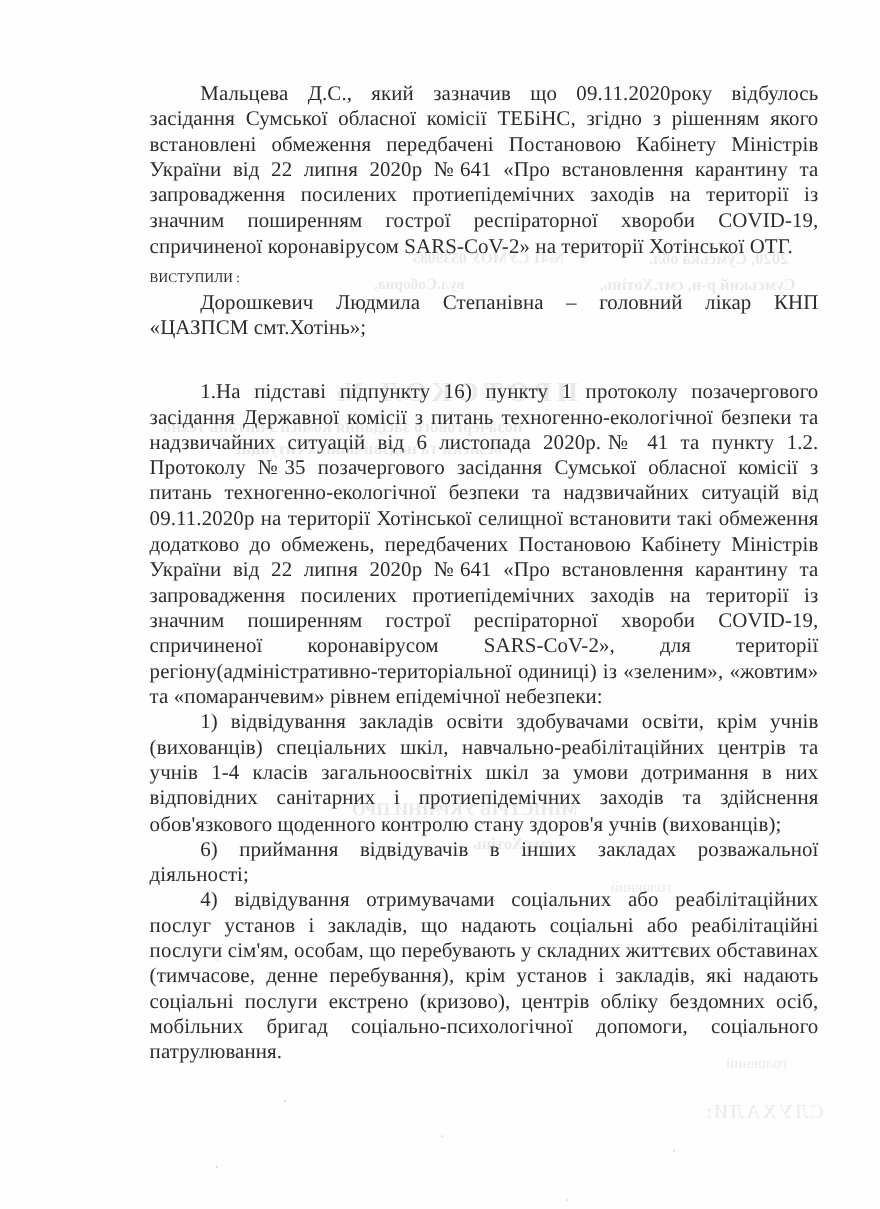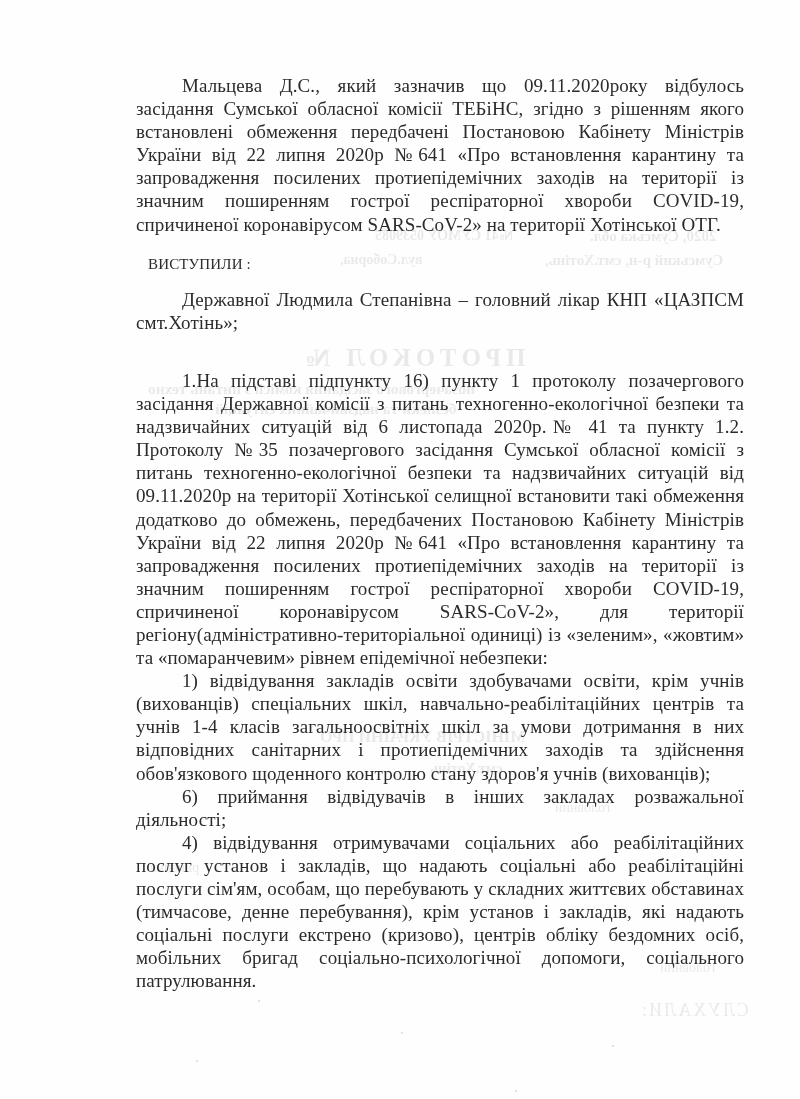--- a/index.html
+++ b/index.html
@@ -60,22 +60,22 @@
     letter-spacing: 0.005em;
   }
   .para.justify {
     text-align: justify;
     text-align-last: left;
   }
   .indent {
     text-indent: 46px;
   }
   .heading {
-    margin: 12px;
-    font-size: 15px;
+    margin: 0;
+    font-size: 12px;
     line-height: 23.1px;
     letter-spacing: 0.01em;
   }
 
   .gap-sm { height: 5px; }
   .gap-md { height: 13px; }
   .gap-lg { height: 22px; }
 </style>
 </head>
 <body>
@@ -108,21 +108,21 @@
   <div class="content">
 
     <div class="block">
       <p class="para justify indent">Мальцева Д.С., який зазначив що 09.11.2020року відбулось засідання Сумської обласної комісії ТЕБіНС, згідно з рішенням якого встановлені обмеження передбачені Постановою Кабінету  Міністрів України від 22 липня 2020р №641 «Про встановлення карантину та запровадження посилених протиепідемічних заходів на території  із значним поширенням гострої респіраторної хвороби COVID-19, спричиненої коронавірусом SARS-CoV-2» на території Хотінської ОТГ.</p>
     </div>
 
     <div class="gap-sm"></div>
 
     <div class="block">
       <p class="heading">ВИСТУПИЛИ :</p>
-      <p class="para justify indent">Державної  Людмила  Степанівна – головний лікар КНП «ЦАЗПСМ смт.Хотінь»;</p>
+      <p class="para justify indent">Дорошкевич  Людмила  Степанівна – головний лікар КНП «ЦАЗПСМ смт.Хотінь»;</p>
     </div>
 
     <div class="gap-lg"></div>
 
     <div class="block">
 
       <div class="gap-md"></div>
 
       <p class="para justify indent">1.На підставі  підпункту 16) пункту 1 протоколу  позачергового засідання Державної комісії з питань  техногенно-екологічної безпеки та надзвичайних ситуацій від 6 листопада 2020р.№ 41 та пункту 1.2. Протоколу №35 позачергового засідання Сумської обласної комісії з питань техногенно-екологічної безпеки  та надзвичайних ситуацій  від 09.11.2020р на території Хотінської селищної встановити такі обмеження додатково до обмежень, передбачених  Постановою Кабінету  Міністрів України від 22 липня 2020р №641 «Про встановлення карантину та запровадження посилених протиепідемічних заходів на території  із значним поширенням гострої респіраторної хвороби COVID-19, спричиненої коронавірусом SARS-CoV-2», для території регіону(адміністративно-територіальної одиниці) із «зеленим», «жовтим» та «помаранчевим» рівнем епідемічної небезпеки:</p>
 

